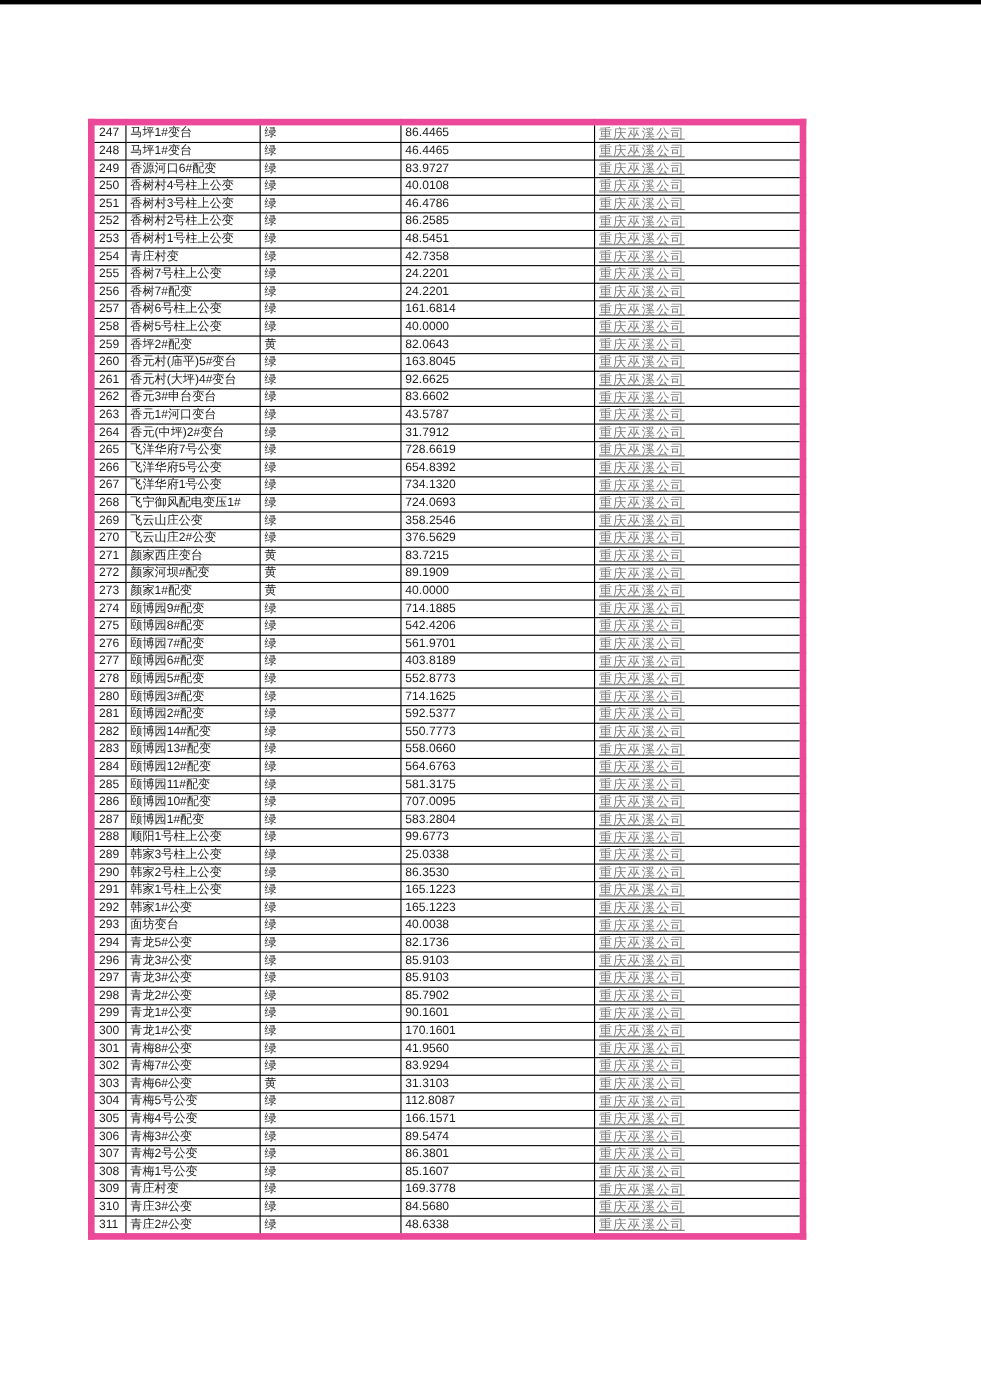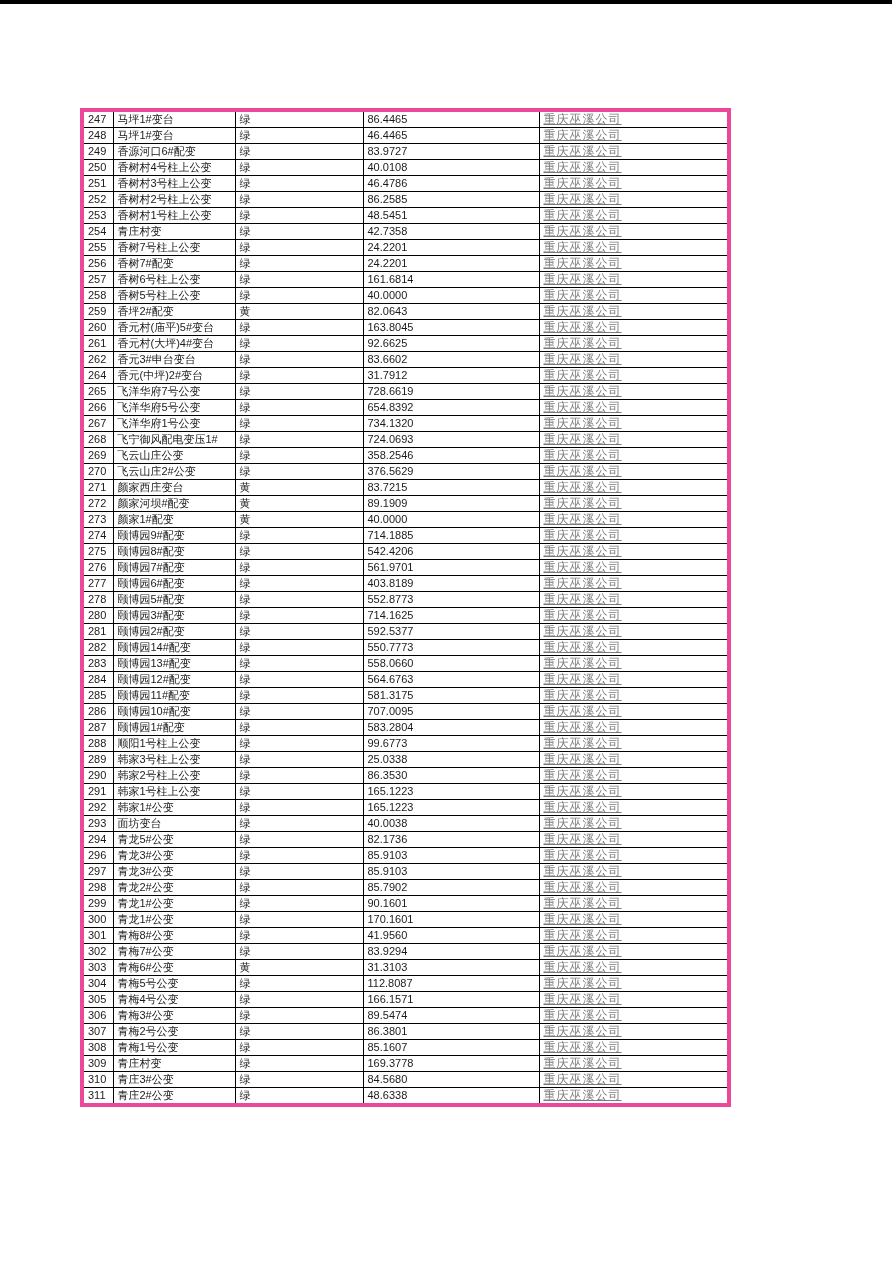--- a/index.html
+++ b/index.html
@@ -23,21 +23,21 @@
     height: 4px;
     background: #000000;
   }
   table.data-grid {
     position: absolute;
     left: 80px;
     top: 108px;
     border-collapse: collapse;
     table-layout: fixed;
     width: 647px;
-    border: 4px solid #ec4899;
+    border: 6px solid #ec4899;
   }
   table.data-grid td {
     border: 1px solid #000000;
     height: 15px;
     font-size: 11px;
     line-height: 13px;
     padding: 0 2px 0 4px;
     white-space: nowrap;
     overflow: hidden;
     vertical-align: middle;
@@ -176,20 +176,27 @@
           <td class="c-comp"><span class="company-link">重庆巫溪公司</span></td>
         </tr>
         <tr>
           <td class="c-num">262</td>
           <td class="c-name">香元3#申台变台</td>
           <td class="c-status">绿</td>
           <td class="c-value">83.6602</td>
           <td class="c-comp"><span class="company-link">重庆巫溪公司</span></td>
         </tr>
         <tr>
+          <td class="c-num">263</td>
+          <td class="c-name">香元1#河口变台</td>
+          <td class="c-status">绿</td>
+          <td class="c-value">43.5787</td>
+          <td class="c-comp"><span class="company-link">重庆巫溪公司</span></td>
+        </tr>
+        <tr>
           <td class="c-num">264</td>
           <td class="c-name">香元(中坪)2#变台</td>
           <td class="c-status">绿</td>
           <td class="c-value">31.7912</td>
           <td class="c-comp"><span class="company-link">重庆巫溪公司</span></td>
         </tr>
         <tr>
           <td class="c-num">265</td>
           <td class="c-name">飞洋华府7号公变</td>
           <td class="c-status">绿</td>

